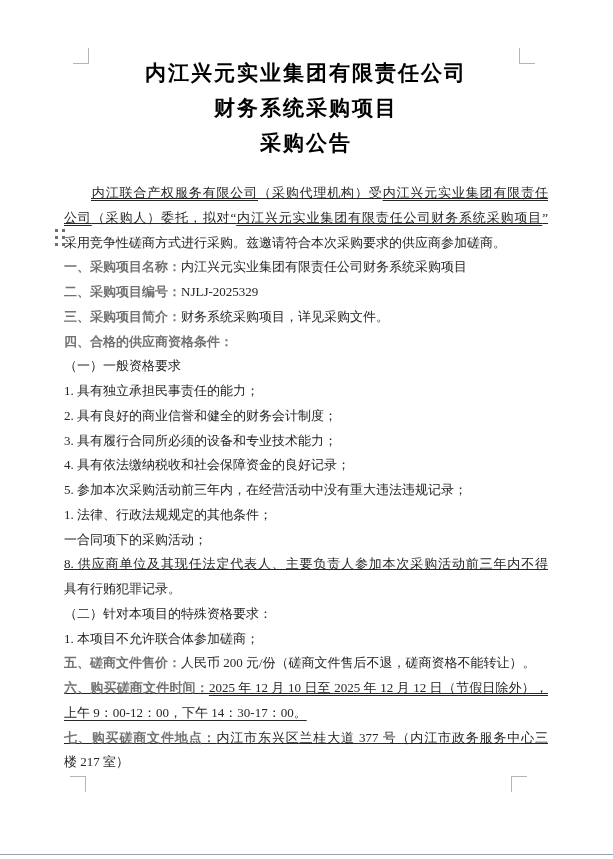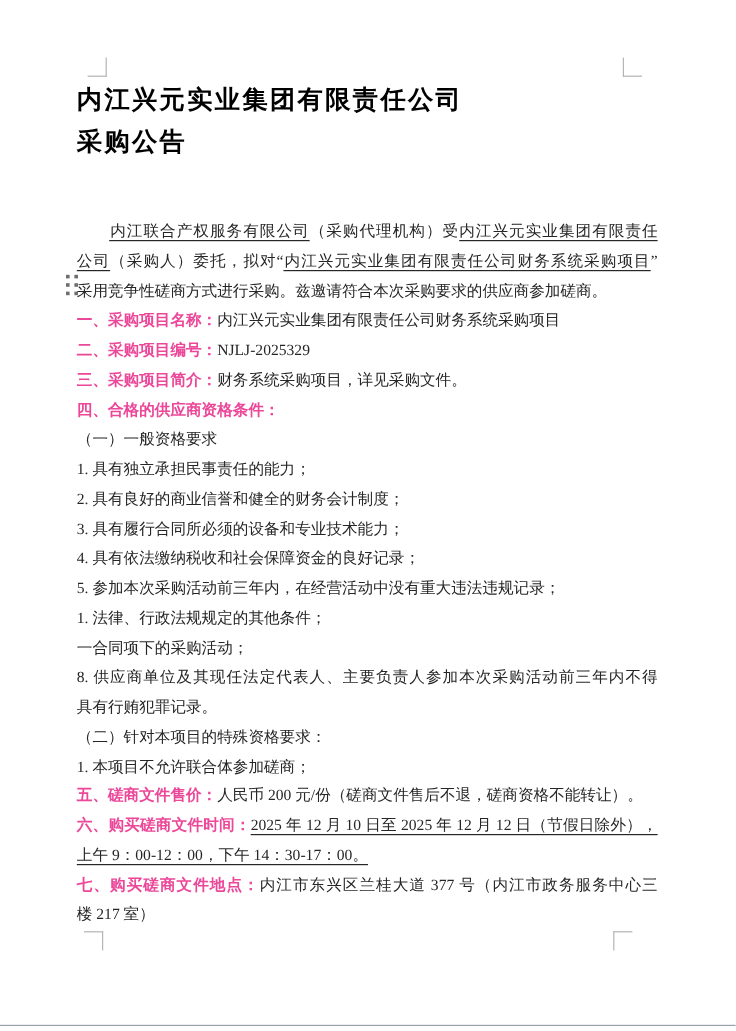--- a/index.html
+++ b/index.html
@@ -23,35 +23,35 @@
   .crop.br{left:511px;top:776px;border-left:1px solid #b5b5b5;border-top:1px solid #b5b5b5;}
   
   .anchor-dots{
     position:absolute;left:55px;top:229px;width:11px;height:18px;
     display:grid;grid-template-columns:3px 3px;grid-template-rows:3px 3px 3px;
     column-gap:4px;row-gap:4px;cursor:pointer;
   }
   .anchor-dots i{display:block;width:3px;height:3px;background:#6f6f6f;}
   
   .title-block{
-    position:absolute;left:64px;top:66px;width:484px;
+    position:absolute;left:64px;top:56px;width:484px;text-align:center;
   }
   .title-line{
     font-size:21px;line-height:35px;font-weight:bold;color:#000;
     letter-spacing:2px;white-space:nowrap;
   }
   .body-block{
     position:absolute;left:64px;top:181px;width:484px;
   }
   .doc-line{
     font-size:13px;line-height:24.75px;color:#262626;
     text-align:justify;white-space:nowrap;
   }
-  .doc-line.fill{white-space:normal;text-align-last:justify;}
-  .doc-line .b{font-weight:bold;color:#ec4899;}
+  .doc-line.fill{white-space:normal;text-align-last:justify;text-decoration:underline;}
+  .doc-line .b{font-weight:bold;color:#737373;}
   .doc-line .u{text-decoration:underline;text-underline-offset:3px;text-decoration-thickness:1px;}
   .doc-line .ind{display:inline-block;width:27px;}
 </style>
 </head>
 <body>
 
 <div class="page">
 
   <span class="crop tl"></span>
   <span class="crop tr"></span>
@@ -62,20 +62,21 @@
     <i></i>
       <i></i>
       <i></i>
       <i></i>
       <i></i>
       <i></i>
   </div>
 
   <div class="title-block">
       <div class="title-line">内江兴元实业集团有限责任公司</div>
+      <div class="title-line">财务系统采购项目</div>
       <div class="title-line">采购公告</div>
     </div>
 
   <div class="body-block">
       <div class="doc-line fill"><span class="ind"></span><span class="u">内江联合产权服务有限公司</span><span class="">（采购代理机构）受</span><span class="u">内江兴元实业集团有限责任</span></div>
       <div class="doc-line fill"><span class="u">公司</span><span class="">（采购人）委托，拟对“</span><span class="u">内江兴元实业集团有限责任公司财务系统采购项目</span><span class="">”</span></div>
       <div class="doc-line"><span class="">采用竞争性磋商方式进行采购。兹邀请符合本次采购要求的供应商参加磋商。</span></div>
       <div class="doc-line"><span class="b ">一、采购项目名称：</span><span class="">内江兴元实业集团有限责任公司财务系统采购项目</span></div>
       <div class="doc-line"><span class="b ">二、采购项目编号：</span><span class="">NJLJ-2025329</span></div>
       <div class="doc-line"><span class="b ">三、采购项目简介：</span><span class="">财务系统采购项目，详见采购文件。</span></div>

